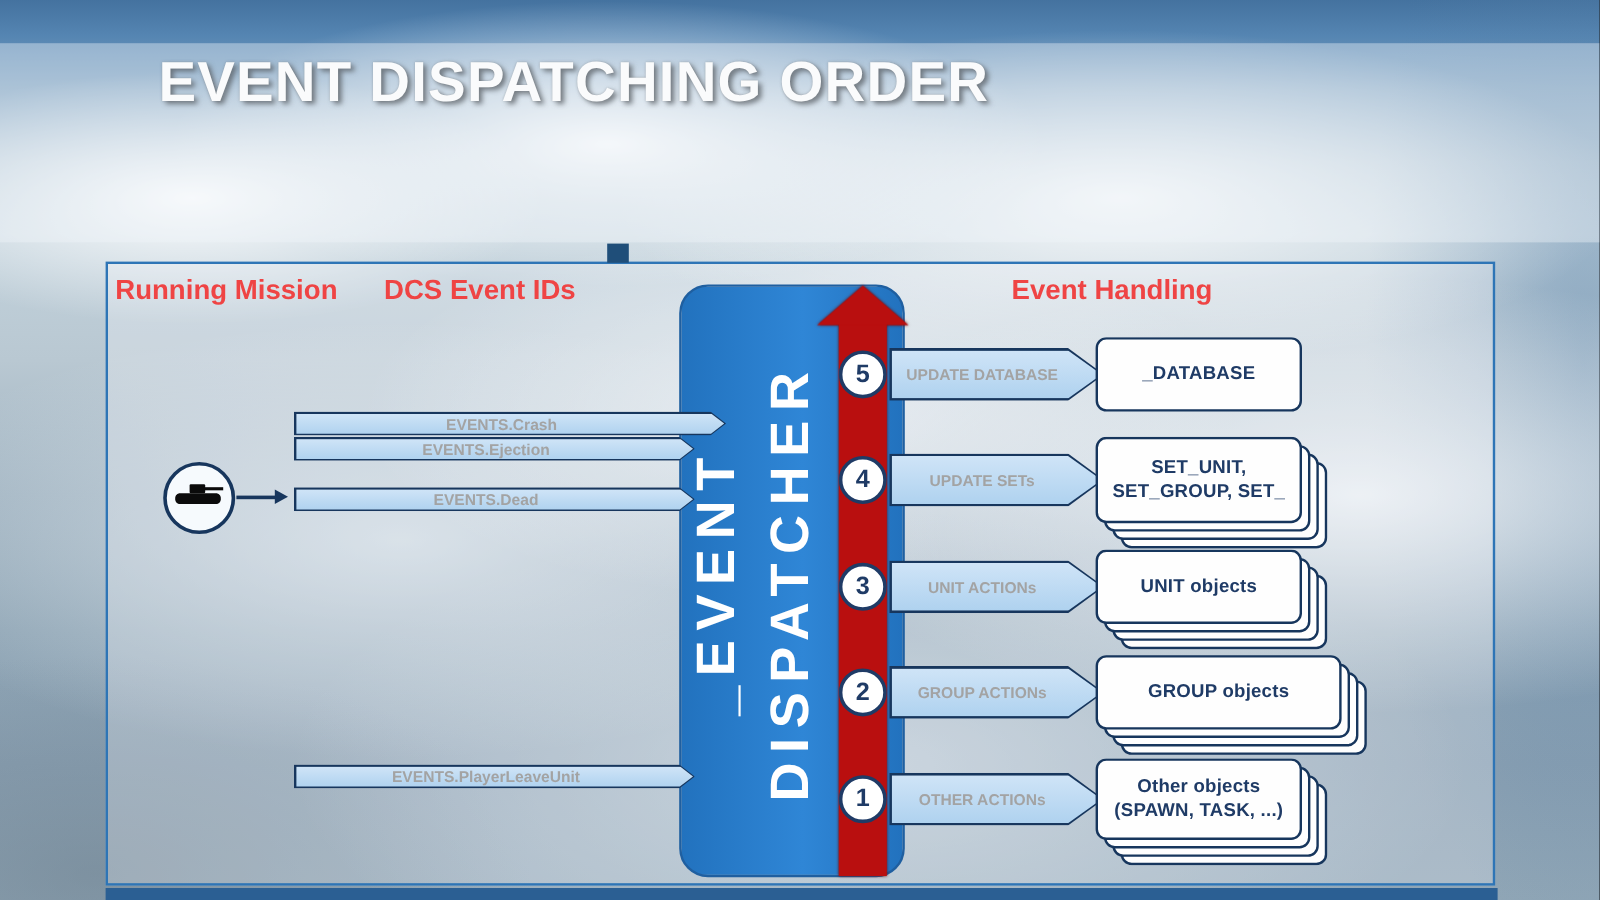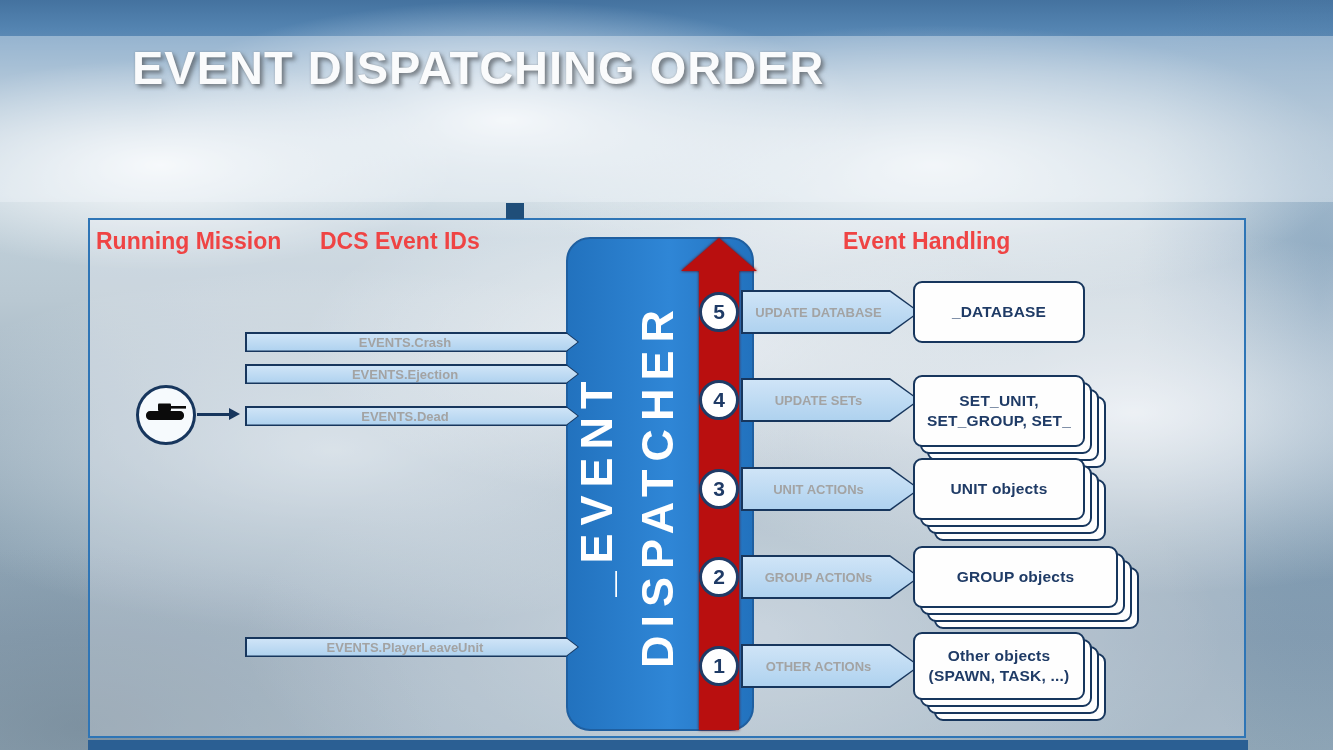--- a/index.html
+++ b/index.html
@@ -74,39 +74,39 @@
     clip-path:polygon(0 0, calc(100% - var(--pti,28px)) 0, 100% 50%, calc(100% - var(--pti,28px)) 100%, 0 100%);
   }
   .chev .chev-label{
     position:absolute;inset:0;display:flex;align-items:center;justify-content:center;
     font-weight:700;color:#a3a3a3;white-space:nowrap;
   }
   
   .ebar{left:245px;width:334px;height:20px;--pt:13px;--pti:11px;z-index:4;}
   .ebar .chev-fg{inset:1.5px;}
   .ebar .chev-label{font-size:13px;padding-right:14px;}
-  .ebar-crash{top:332px;}
+  .ebar-crash{top:343px;padding-left:26px;}
   .ebar-ejection{top:364px;}
   .ebar-dead{top:406px;}
   .ebar-pilotdead{top:427px;}
   .ebar-playerleave{top:637px;}
   
   .step{position:absolute;left:0;top:0;width:0;height:0;z-index:5;}
   .step-5{top:312px;} .step-4{top:400px;} .step-3{top:489px;} .step-2{top:577px;} .step-1{top:666px;}
   .circle{
     position:absolute;left:699px;top:-20px;width:40px;height:40px;border-radius:50%;
     background:#FFFFFF;border:3px solid #1F3B66;box-sizing:border-box;
     display:flex;align-items:center;justify-content:center;
     font-size:21px;font-weight:700;color:#1F3B66;
   }
   .action{left:741px;top:-22px;width:179px;height:44px;--pt:30px;--pti:28px;}
   .action .chev-label{font-size:13px;padding:0 30px 0 6px;}
   .target{position:absolute;left:913px;width:172px;}
   .step-5 .target{top:-31px;height:62px;}
-  .step-4 .target{top:-36px;height:72px;margin-top:11px;}
+  .step-4 .target{top:-36px;height:72px;}
   .step-3 .target{top:-31px;height:62px;}
   .step-2 .target{top:-31px;height:62px;padding-left:33px;}
   .step-1 .target{top:-34px;height:68px;}
   .layer,.front{
     position:absolute;inset:0;background:#FEFEFE;border:2px solid #17365D;
     border-radius:9px;box-sizing:border-box;
   }
   .l3{transform:translate(21px,21px);} .l2{transform:translate(14px,14px);} .l1{transform:translate(7px,7px);}
   .front{
     display:flex;flex-direction:column;align-items:center;justify-content:center;

